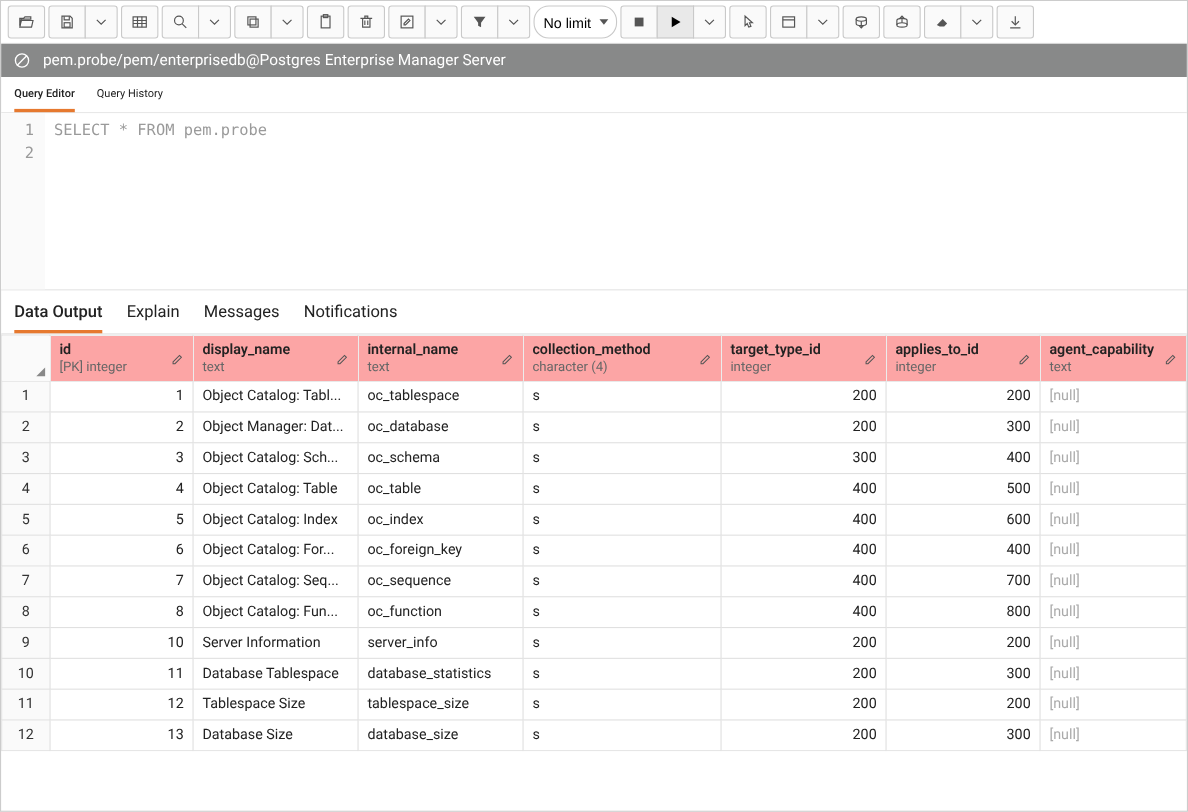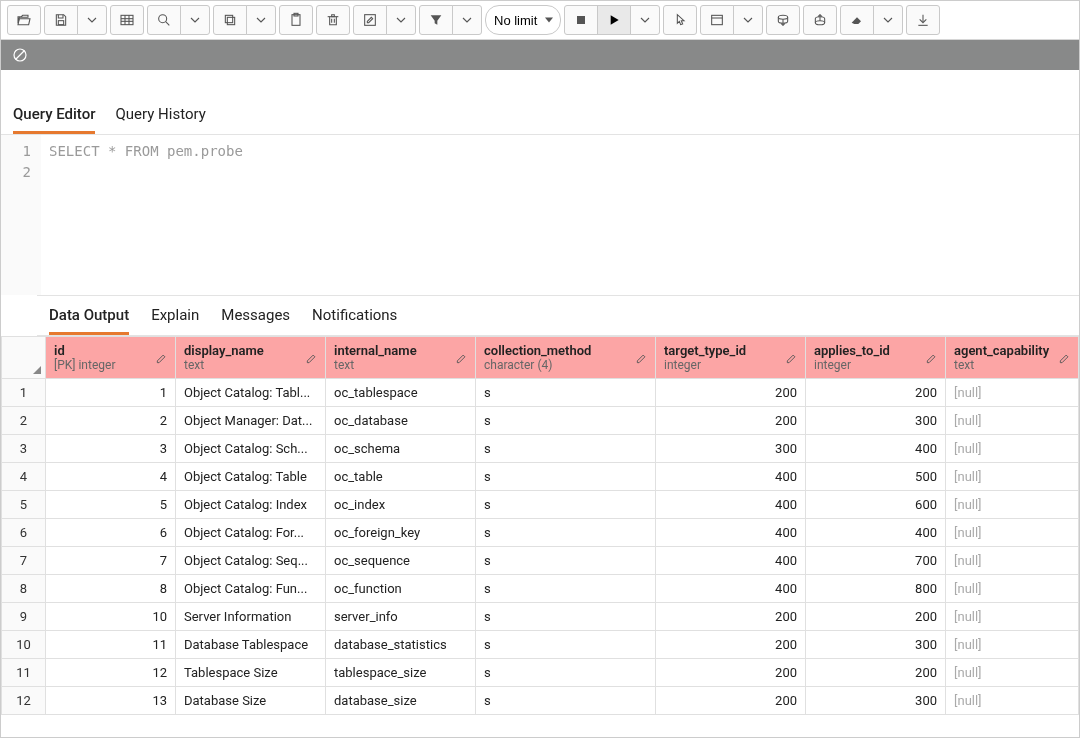--- a/index.html
+++ b/index.html
@@ -18,28 +18,28 @@
   .btngrp .tbtn:last-child { border-top-right-radius: 3px; border-bottom-right-radius: 3px; }
   .limit-select { height: 30px; border: 1px solid #c9c9c9; border-radius: 14px; padding: 0 22px 0 8px; background: #fff; font-size: 13px; appearance: none; position: relative; }
   .limit-wrap { position: relative; display: inline-flex; }
   .limit-wrap::after { content: ""; position: absolute; right: 8px; top: 50%; transform: translateY(-50%); width: 0; height: 0; border-left: 4px solid transparent; border-right: 4px solid transparent; border-top: 5px solid #555; pointer-events: none; }
   .limit-wrap::before { content: ""; position: absolute; right: 8px; top: 6px; width: 0; height: 0; border-left: 4px solid transparent; border-right: 4px solid transparent; border-bottom: 5px solid #555; pointer-events: none; }
 
   .titlebar { display: flex; align-items: center; gap: 10px; padding: 6px 10px; background: #888989; color: #fff; font-size: 14px; }
   .titlebar svg { width: 18px; height: 18px; stroke: #fff; fill: none; stroke-width: 1.6; }
 
   .tabs { display: flex; gap: 20px; padding: 10px 12px 0 12px; border-bottom: 1px solid #e3e3e3; }
-  .tab { padding-bottom: 8px; font-size: 15px; cursor: pointer; color: #222; margin-top: 25px; }
+  .tab { padding-bottom: 8px; font-size: 10px; cursor: pointer; color: #222; }
   .tab.active { border-bottom: 3px solid #e6792f; font-weight: 500; }
 
   .editor { display: flex; background: #fff; height: 160px; }
   .gutter { width: 40px; text-align: right; padding: 6px 10px 6px 0; color: #9a9a9a; font-family: Menlo, Consolas, monospace; font-size: 14px; background: #fafafa; line-height: 1.5; }
   .code { flex: 1; padding: 6px 8px; font-family: Menlo, Consolas, monospace; font-size: 14px; color: #9a9a9a; line-height: 1.5; white-space: pre; }
 
-  .out-tabs { display: flex; gap: 22px; padding: 10px 12px 0 12px; border-top: 1px solid #e3e3e3; border-bottom: 1px solid #e3e3e3; margin-left: 36px; }
+  .out-tabs { display: flex; gap: 22px; padding: 10px 12px 0 12px; border-top: 1px solid #e3e3e3; border-bottom: 1px solid #e3e3e3; }
   .out-tab { padding-bottom: 8px; font-size: 15px; cursor: pointer; color: #222; }
   .out-tab.active { border-bottom: 3px solid #e6792f; font-weight: 500; }
 
   .grid { overflow: auto; }
   table { border-collapse: collapse; width: 100%; table-layout: fixed; }
   th, td { border: 1px solid #e0e0e0; padding: 6px 8px; font-size: 13px; text-align: left; overflow: hidden; text-overflow: ellipsis; white-space: nowrap; vertical-align: middle; }
   th { background: #fca5a5; font-weight: 400; position: relative; }
   th .colname { font-weight: 600; }
   th .coltype { color: #666; font-size: 12px; display: block; }
   th .editico { position: absolute; right: 6px; top: 50%; transform: translateY(-50%); width: 14px; height: 14px; }
@@ -231,20 +231,21 @@
         <line x1="5" y1="20" x2="19" y2="20"></line>
       </svg>
   </button>
 </div>
 
 <div class="titlebar">
   <svg viewBox="0 0 24 24">
       <circle cx="12" cy="12" r="8"></circle>
       <line x1="6" y1="18" x2="18" y2="6"></line>
     </svg>
+  <span>pem.probe/pem/enterprisedb@Postgres Enterprise Manager Server</span>
 </div>
 
 <div class="tabs">
   <div class="tab active">Query Editor</div>
   <div class="tab">Query History</div>
 </div>
 
 <div class="editor">
   <div class="gutter">
     <div>1</div>

